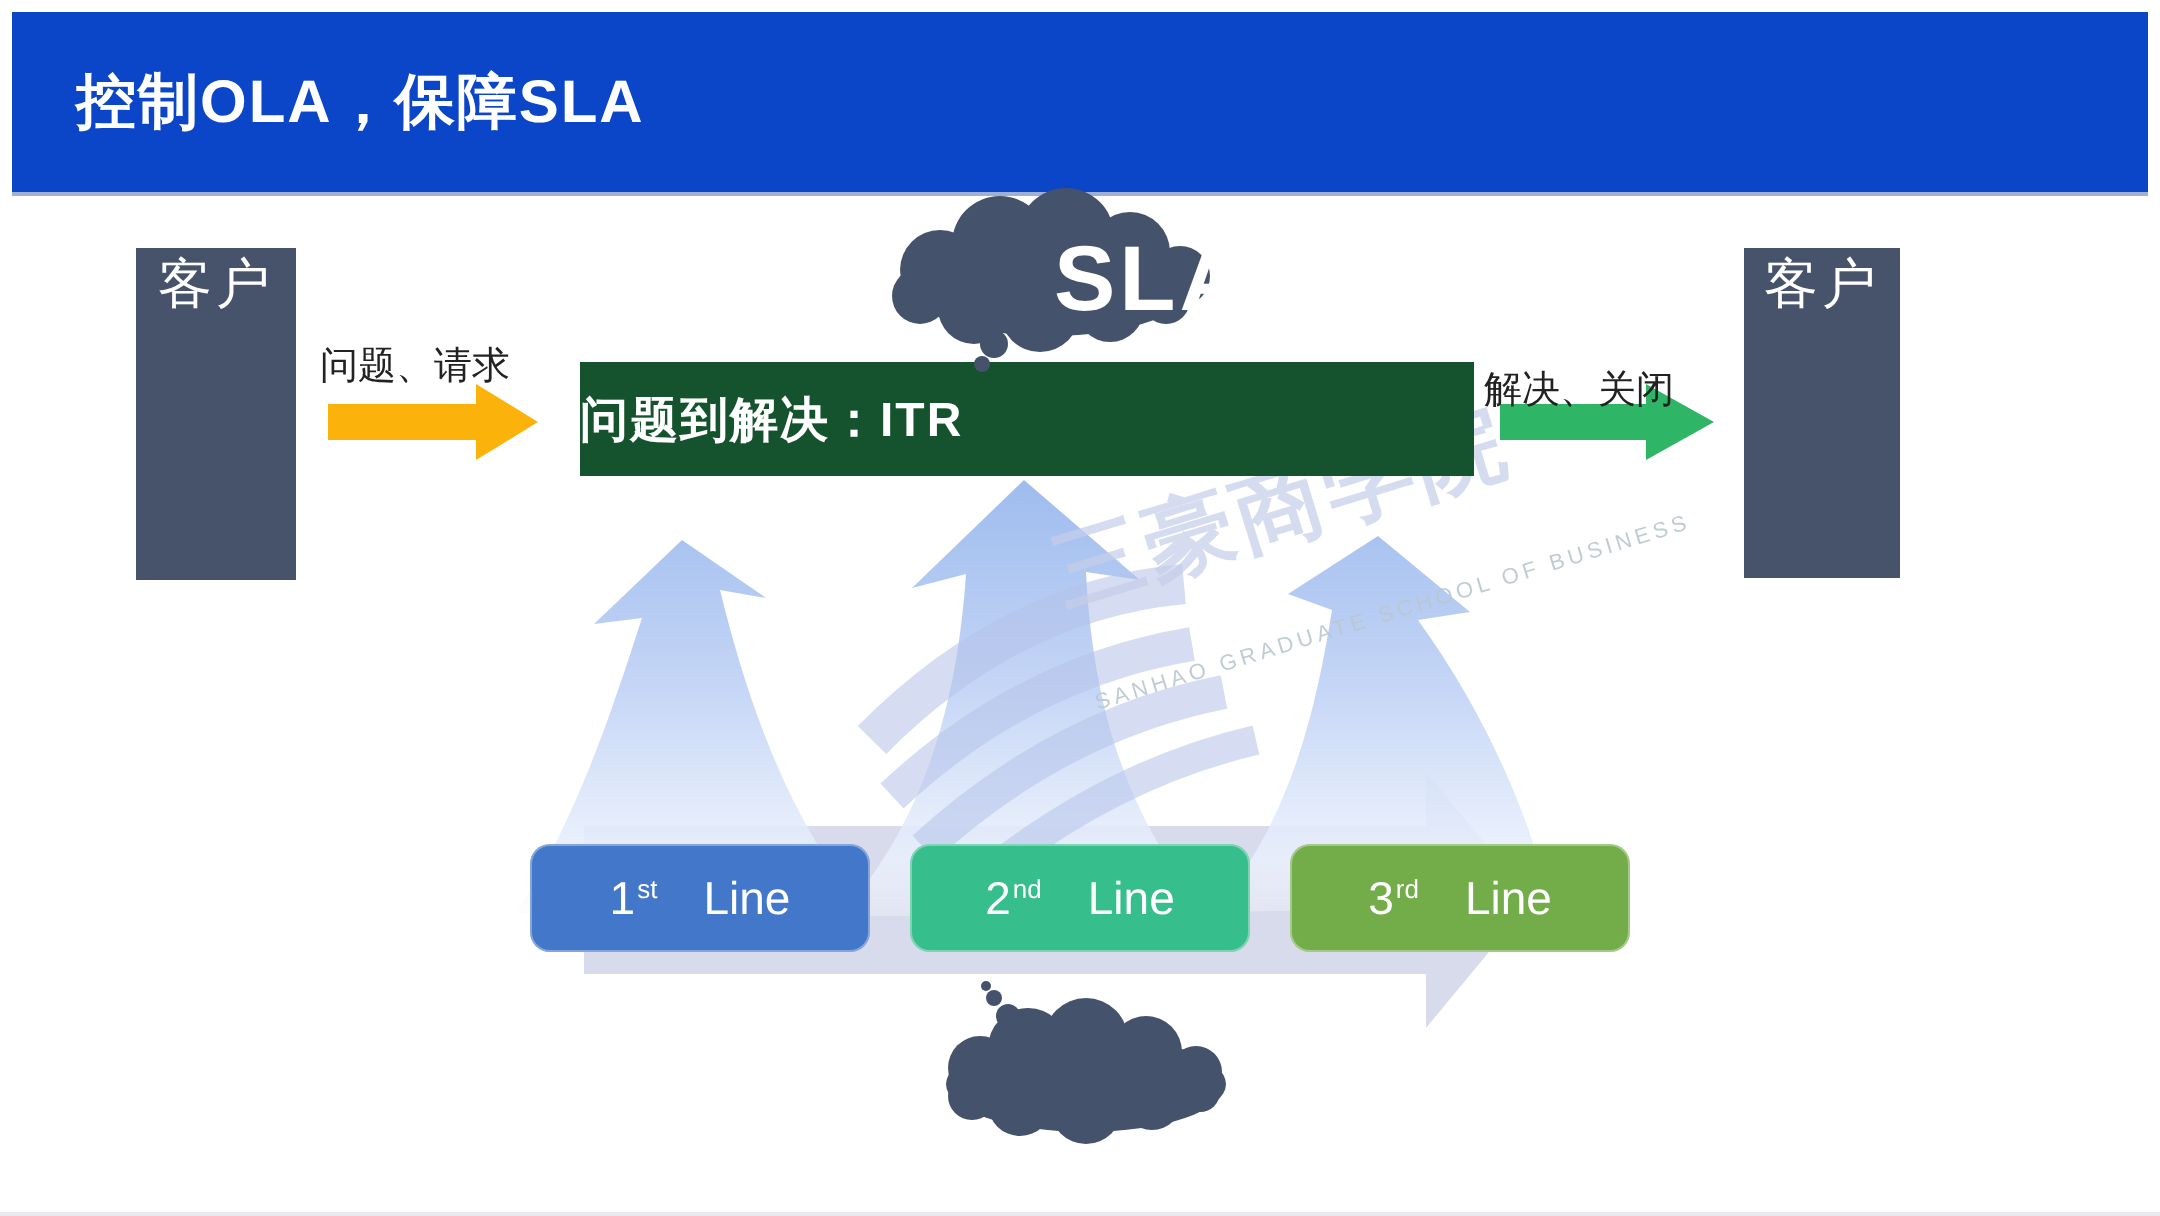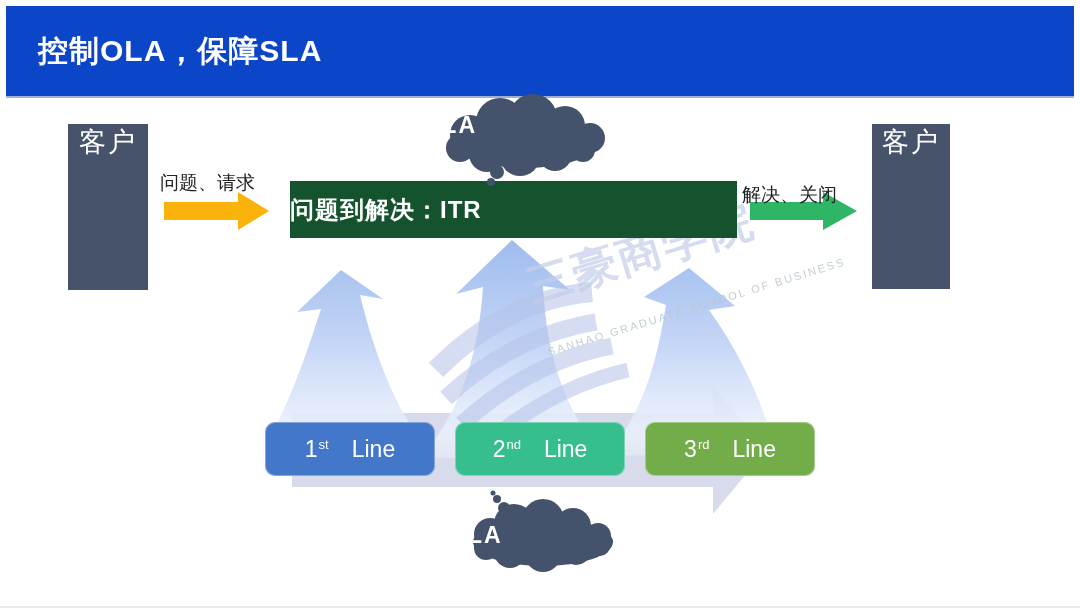--- a/index.html
+++ b/index.html
@@ -39,22 +39,22 @@
   
   .line-btn{
     position:absolute;top:422px;width:170px;height:54px;border-radius:10px;
     display:flex;align-items:center;justify-content:center;color:#fff;
     font-size:23px;z-index:7;box-shadow:0 0 0 1px rgba(255,255,255,.35) inset;
   }
   .line-btn sup{font-size:13px;margin:0 1px 10px 1px;}
   .line-btn .word{margin-left:22px;}
   
   .cloud-label{
-    position:absolute;color:#fff;font-weight:bold;font-size:23px;letter-spacing:2px;
-    text-align:left;z-index:8;
+    position:absolute;color:#fff;font-weight:bold;font-size:46px;letter-spacing:2px;
+    text-align:right;z-index:8;
   }
   
   .wm-cn{
     position:absolute;left:528px;top:258px;font-size:45px;font-weight:bold;
     color:#c6cee9;opacity:.7;letter-spacing:2px;white-space:nowrap;
     transform:rotate(-17deg);transform-origin:left center;z-index:3;
   }
   .wm-en{
     position:absolute;left:548px;top:346px;font-size:11px;color:#b9c8cf;opacity:.9;
     letter-spacing:2.2px;white-space:nowrap;transform:rotate(-17deg);
@@ -166,15 +166,14 @@
       <circle cx="95" cy="36" r="21"></circle>
         <circle cx="125" cy="42" r="18"></circle>
       <circle cx="150" cy="52" r="13"></circle>
         <circle cx="38" cy="64" r="12"></circle>
       <circle cx="62" cy="68" r="16"></circle>
         <circle cx="95" cy="70" r="18"></circle>
       <circle cx="128" cy="66" r="15"></circle>
         <circle cx="152" cy="62" r="10"></circle>
     </g>
   </svg>
-  <div class="cloud-label" style="left:448px;top:522px;width:190px;">OLA</div>
 
 </div>
 
 </body></html>

